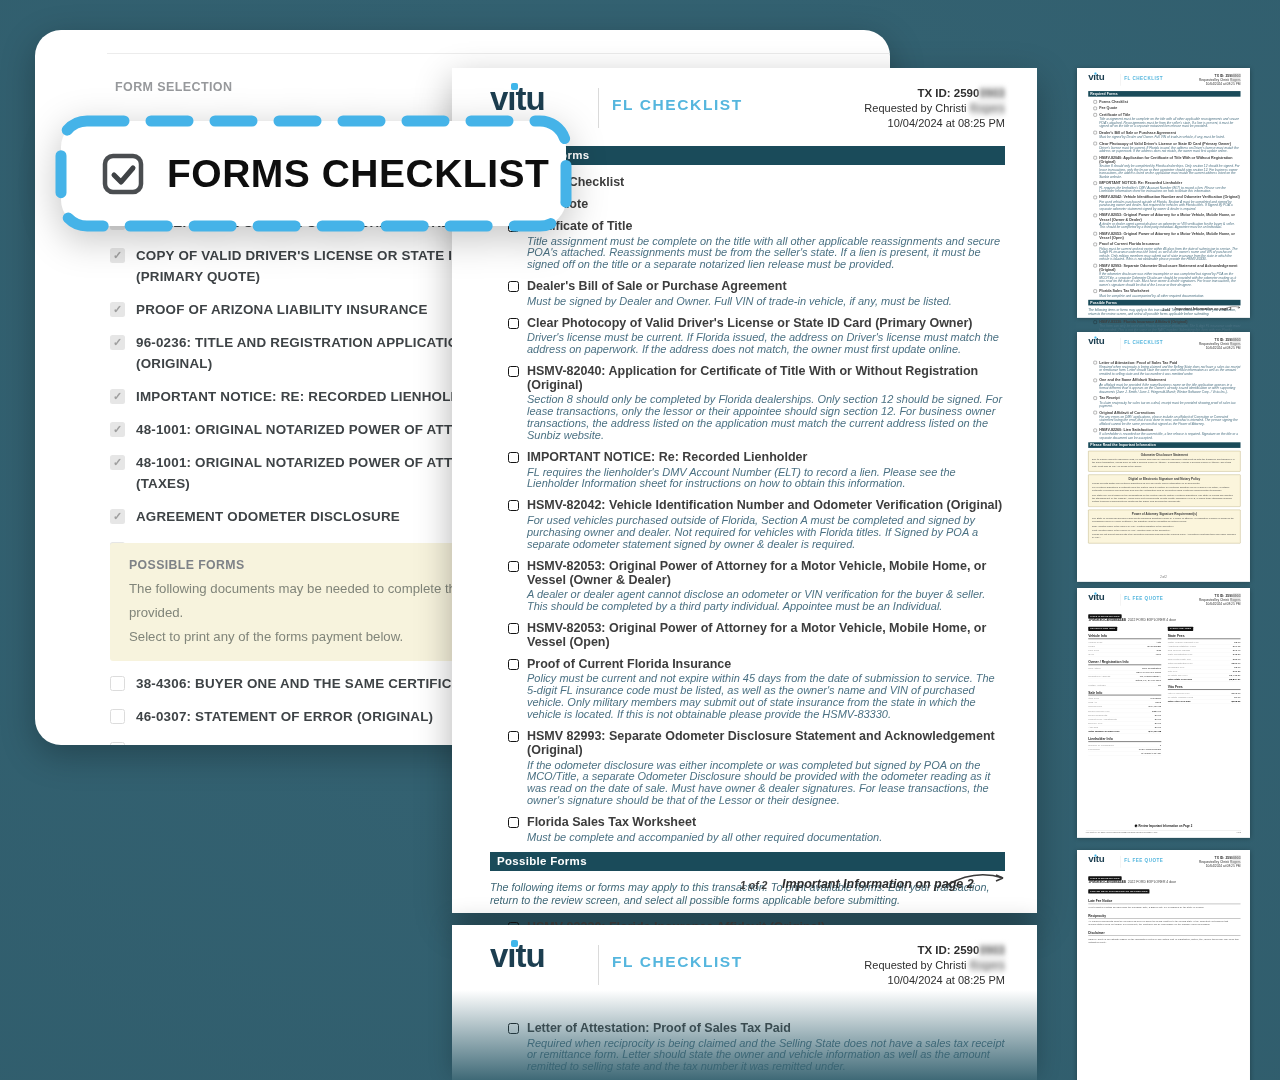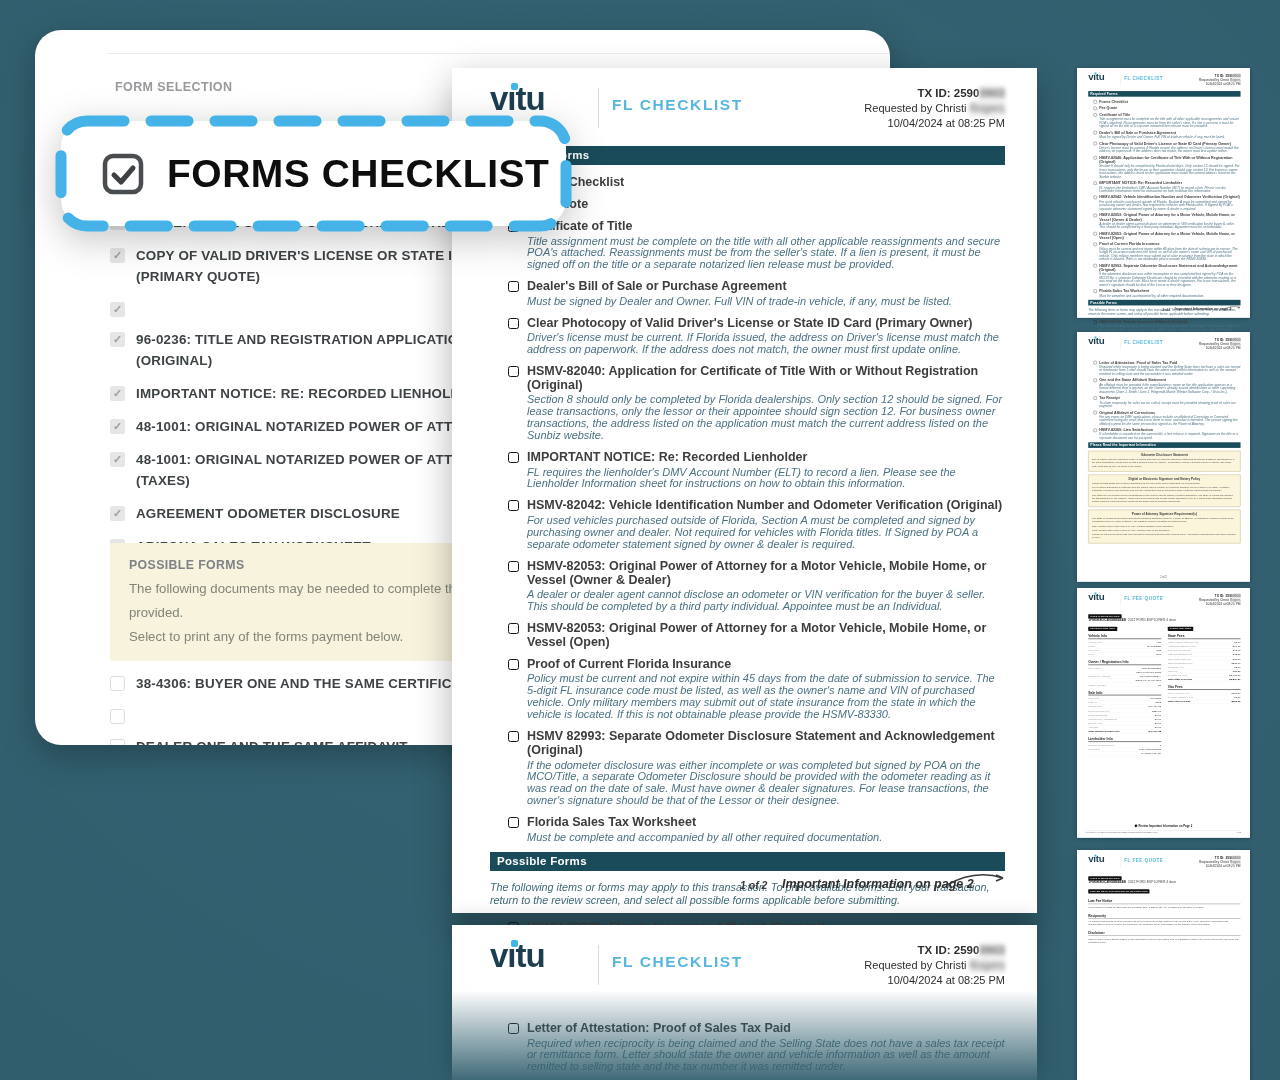--- a/index.html
+++ b/index.html
@@ -122,20 +122,23 @@
         </div>
         <div class="az-item">
           <div class="az-cb">✓</div>
           <div class="az-label">
             <div class="az-line">COPY OF VALID DRIVER'S LICENSE OR STATE ID CARD</div>
             <div class="az-line">(PRIMARY QUOTE)</div>
           </div>
         </div>
         <div class="az-item">
           <div class="az-cb">✓</div>
+          <div class="az-label">
+            <div class="az-line">PROOF OF ARIZONA LIABILITY INSURANCE</div>
+          </div>
         </div>
         <div class="az-item">
           <div class="az-cb">✓</div>
           <div class="az-label">
             <div class="az-line">96-0236: TITLE AND REGISTRATION APPLICATION</div>
             <div class="az-line">(ORIGINAL)</div>
           </div>
         </div>
         <div class="az-item">
           <div class="az-cb">✓</div>
@@ -177,20 +180,23 @@
     </div>
     <div class="az-list2">
         <div class="az-item">
           <div class="az-cb un"></div>
           <div class="az-label">
             <div class="az-line">38-4306: BUYER ONE AND THE SAME CERTIFICATE (ORIGINAL)</div>
           </div>
         </div>
         <div class="az-item">
           <div class="az-cb un"></div>
+          <div class="az-label">
+            <div class="az-line">46-0307: STATEMENT OF ERROR (ORIGINAL)</div>
+          </div>
         </div>
         <div class="az-item">
           <div class="az-cb un"></div>
           <div class="az-label">
             <div class="az-line">DEALER ONE AND THE SAME AFFIDAVIT</div>
           </div>
         </div>
       </div>
   </div>
 

